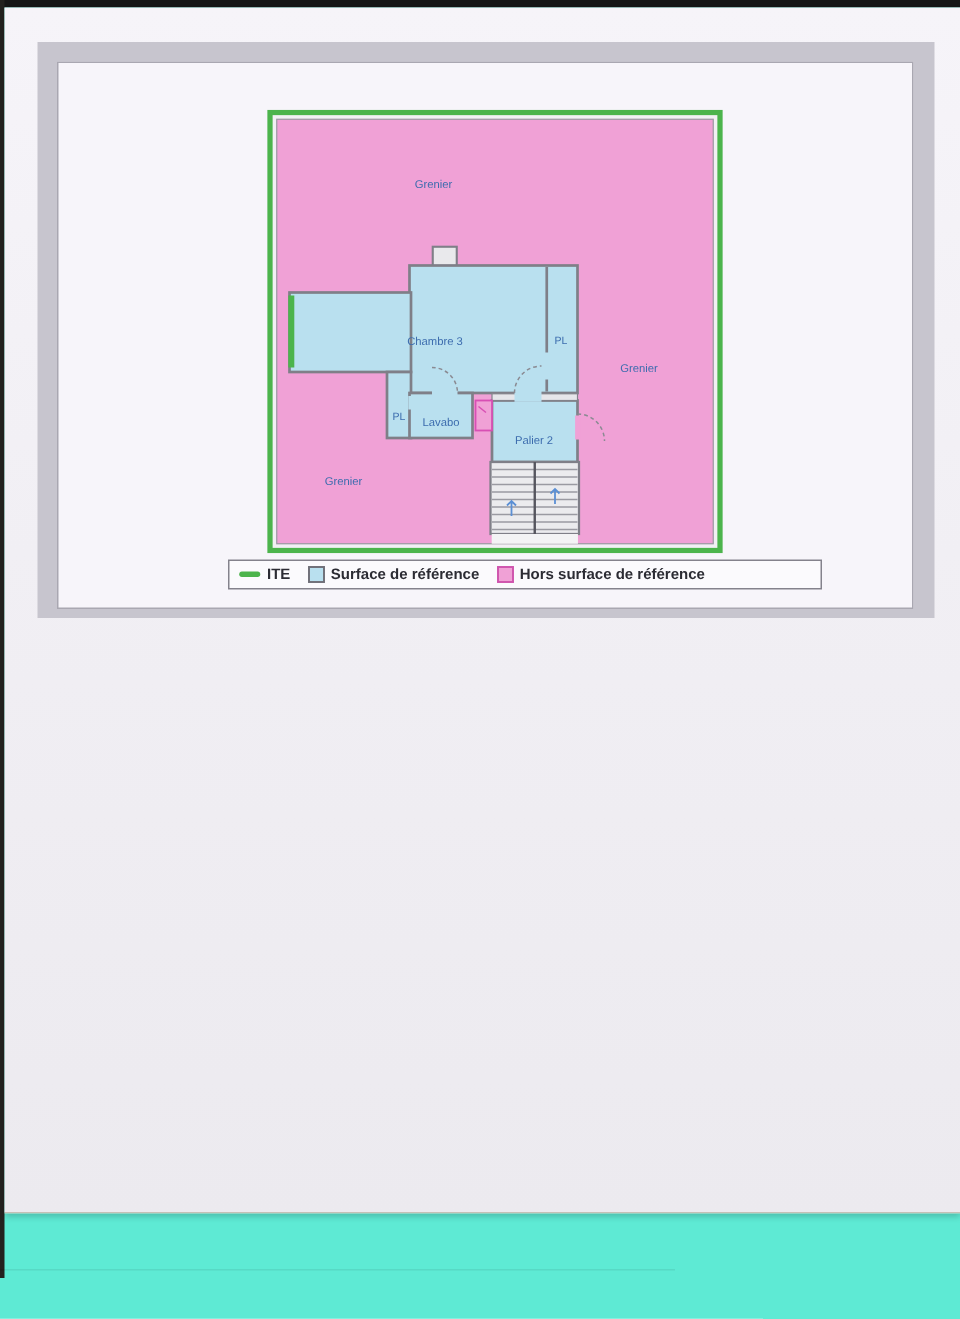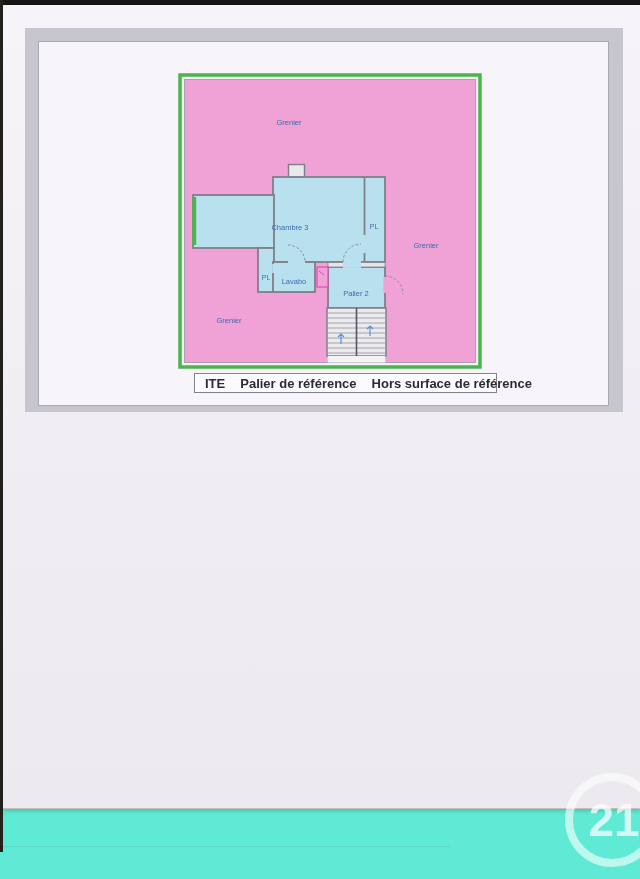--- a/index.html
+++ b/index.html
@@ -23,24 +23,24 @@
     position:absolute;left:13px;top:13px;right:14px;bottom:6px;
     background:#f7f5fa;border:1px solid #a9a7b1;
   }
   .plan-title{
     position:absolute;left:0;top:54px;width:610px;text-align:center;
     font-size:13px;font-weight:bold;color:#3e3e47;letter-spacing:.3px;
   }
   svg.plan{position:absolute;left:178px;top:73px;}
   .room-label{font-family:"Liberation Sans",sans-serif;fill:#3c6cae;}
   .legend{
-    position:absolute;left:152px;top:373px;width:303px;height:20px;
+    position:absolute;left:152px;top:373px;width:396px;height:20px;
     background:#fbfafd;border:1.5px solid #84828c;
     display:flex;align-items:center;box-sizing:border-box;
-    font-size:13px;font-weight:bold;color:#2c2c34;white-space:nowrap;margin-left:42px;
+    font-size:10px;font-weight:bold;color:#2c2c34;white-space:nowrap;
   }
   .legend .txt{margin-left:4px;}
   .legend .sw{margin-left:11px;display:block;}
   .legend .first{margin-left:6px;}
   .watermark{position:absolute;left:560px;top:770px;width:80px;height:102px;}
 </style>
 </head>
 <body>
 
 <div class="screen">
@@ -126,30 +126,24 @@
   <div class="legend">
     <svg class="sw first" width="15" height="6">
       <rect x="0.5" y="1" width="14" height="3.6" rx="1.8" fill="#4cb44c"></rect>
     </svg>
     <span class="txt">ITE</span>
 
     <svg class="sw" width="12" height="12">
       <rect x="1" y="1" width="10" height="10" stroke-width="1.3" fill="#b9e0ef"></rect>
       <rect x="1" y="1" width="10" height="10" fill="none" stroke-width="1.3" stroke="#6f6f78"></rect>
     </svg>
-    <span class="txt">Palier de référence</span>
+    <span class="txt">Surface de référence</span>
 
     <svg class="sw" width="12" height="12">
       <rect x="1" y="1" width="10" height="10" stroke-width="1.3" fill="#f0a1d6"></rect>
       <rect x="1" y="1" width="10" height="10" fill="none" stroke-width="1.3" stroke="#cf54ae"></rect>
     </svg>
     <span class="txt">Hors surface de référence</span>
   </div>
 
-  <div class="watermark">
-    <svg width="110" height="102" viewBox="0 0 110 102">
-      <circle cx="52" cy="50" r="43" fill="none" stroke="rgba(255,255,255,0.6)" stroke-width="8"></circle>
-      <text x="54" y="66" text-anchor="middle" font-size="46" font-weight="bold" font-family="Liberation Sans, sans-serif" fill="rgba(255,255,255,0.72)">21</text>
-    </svg>
-  </div>
 
   <div class="table-shadow"></div>
 </div>
 
 </body></html>

